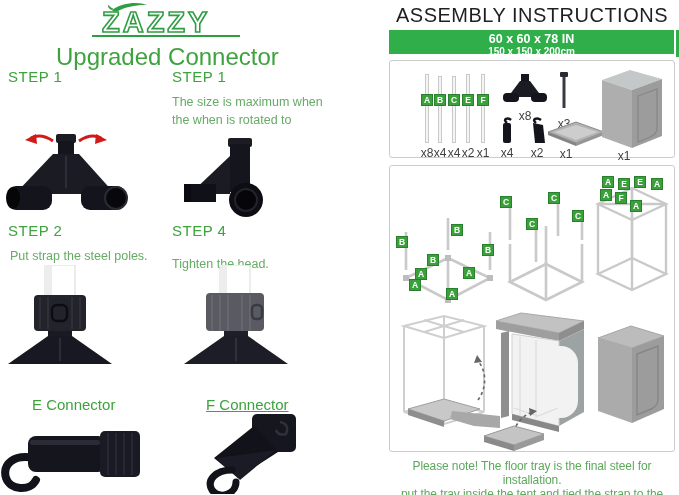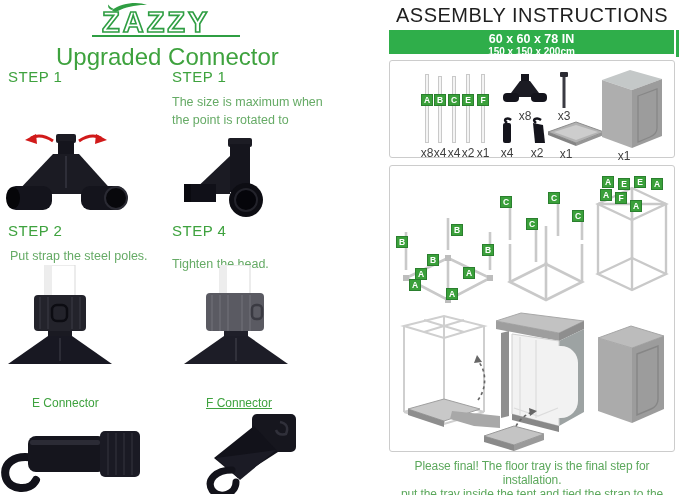--- a/index.html
+++ b/index.html
@@ -7,21 +7,21 @@
     --banner-green:#2fae4a; --label-green:#3aa03a; --note-green:#5ca85c;
     --title-black:#1f1f1f; --arrow-red:#d11a1a; --box-border-gray:#cccccc;
   }
   html,body{margin:0;padding:0;background:#fff;}
   .canvas{position:relative;width:679px;height:495px;background:#fff;overflow:hidden;
           font-family:"Liberation Sans",sans-serif;}
   .abs{position:absolute;}
   .gtitle{color:var(--heading-green);font-size:24px;margin-left:48px;}
   .gstep{color:var(--heading-green);font-size:15px;letter-spacing:.5px;}
   .gbody{color:var(--body-green);font-size:12.5px;line-height:1.42;}
-  .gconn{color:var(--heading-green);font-size:12px;}
+  .gconn{color:var(--heading-green);font-size:15px;}
   .rtitle{color:var(--title-black);font-size:20px;letter-spacing:.5px;text-align:center;}
   .banner{background:var(--banner-green);color:#fff;text-align:center;}
   .banner .l1{font-size:12.5px;font-weight:bold;padding-top:2px;}
   .banner .l2{font-size:10px;font-weight:bold;}
   .pbox{background:#fff;border:1px solid var(--box-border-gray);border-radius:3px;box-sizing:border-box;}
   .sq{position:absolute;width:12px;height:12px;box-sizing:border-box;background:var(--label-green);
       border:1px solid #2a7f2e;color:#fff;font-size:8.5px;font-weight:bold;line-height:10px;text-align:center;z-index:3;}
   .qty{position:absolute;font-size:12px;color:#3f3f3f;width:24px;text-align:center;}
   .note{color:var(--note-green);font-size:12px;text-align:center;line-height:1.18;letter-spacing:-.1px;}
   .pole{position:absolute;width:4px;background:#f4f4f4;border:1px solid #c9c9c9;box-sizing:border-box;}
@@ -41,21 +41,21 @@
     <path class="stroke-brand" d="M4,35 H152" stroke-width="2" fill="none"></path>
   </svg>
 
   <div class="abs gtitle" style="left:8px;top:43px;">Upgraded Connector</div>
 
   <div class="abs gstep" style="left:8px;top:68px;">STEP 1</div>
   <div class="abs gstep" style="left:172px;top:68px;">STEP 1</div>
 
   <div class="abs gbody" style="left:172px;top:94px;">
     <div>The size is maximum when</div>
-    <div>the point is rotated to</div>
+    <div>the when is rotated to</div>
   </div>
 
   <svg class="abs" style="left:3px;top:128px;" width="127" height="92" viewBox="0 0 127 92">
     <rect x="53" y="6" width="20" height="9" rx="2" fill="#1c1c24"></rect>
     <rect x="55" y="13" width="16" height="15" fill="#15151d"></rect>
     <polygon points="50,26 76,26 112,66 12,66" fill="#1b1b23"></polygon>
     <line x1="63" y1="28" x2="63" y2="60" stroke="#2e2e38" stroke-width="2"></line>
     <rect x="4" y="58" width="45" height="24" rx="9" fill="#14141c"></rect>
     <ellipse cx="10" cy="70" rx="7" ry="11" fill="#060609"></ellipse>
     <rect x="78" y="58" width="45" height="24" rx="9" fill="#14141c"></rect>
@@ -178,21 +178,21 @@
       <polygon points="18,8 28,8 40,24 6,24" fill="#1b1b23"></polygon>
       <rect x="1" y="20" width="16" height="9" rx="4" fill="#14141c"></rect>
       <rect x="29" y="20" width="16" height="9" rx="4" fill="#14141c"></rect>
     </svg>
     <span class="qty" style="left:123px;top:48px;">x8</span>
 
     <svg class="abs" style="left:168px;top:11px;" width="12" height="36" viewBox="0 0 12 36">
       <rect x="2" y="0" width="8" height="5" rx="1" fill="#2a2a32"></rect>
       <rect x="4.5" y="5" width="3" height="31" fill="#3a3a42"></rect>
     </svg>
-    <span class="qty" style="left:162px;top:48px;">x3</span>
+    <span class="qty" style="left:162px;top:56px;">x3</span>
 
     <svg class="abs" style="left:108px;top:56px;" width="18" height="28" viewBox="0 0 18 28">
       <path d="M9,6 C4,2 10,0 13,3" stroke="#14141c" stroke-width="2.5" fill="none"></path>
       <rect x="5" y="6" width="8" height="20" rx="2" fill="#14141c"></rect>
     </svg>
     <span class="qty" style="left:105px;top:85px;">x4</span>
 
     <svg class="abs" style="left:138px;top:56px;" width="20" height="28" viewBox="0 0 20 28">
       <path d="M8,6 C3,2 9,0 13,3" stroke="#14141c" stroke-width="2.5" fill="none"></path>
       <polygon points="5,6 15,8 17,26 7,26" fill="#14141c"></polygon>
@@ -332,17 +332,17 @@
 
     <svg class="abs" style="left:204px;top:155px;" width="76" height="110" viewBox="0 0 76 110">
       <polygon points="4,17 37,5 70,15 38,27" fill="#bcbcbc" stroke="#a6a6a6" stroke-width="1"></polygon>
       <polygon points="4,17 38,27 38,102 4,90" fill="#ababab"></polygon>
       <polygon points="38,27 70,15 70,88 38,102" fill="#9c9c9c"></polygon>
       <path d="M43,33 L64,25 L64,78 Q64,85 57,88 L43,94 Z" fill="none" stroke="#868686" stroke-width="1.4"></path>
     </svg>
   </div>
 
   <div class="abs note" style="left:389px;top:459px;width:286px;">
-    <div>Please final! The floor tray is the final step for installation.</div>
+    <div>Please note! The floor tray is the final steel for installation.</div>
     <div>put the tray inside the tent and tied the strap to the poles!</div>
   </div>
 
 </div>
 
 </body></html>

